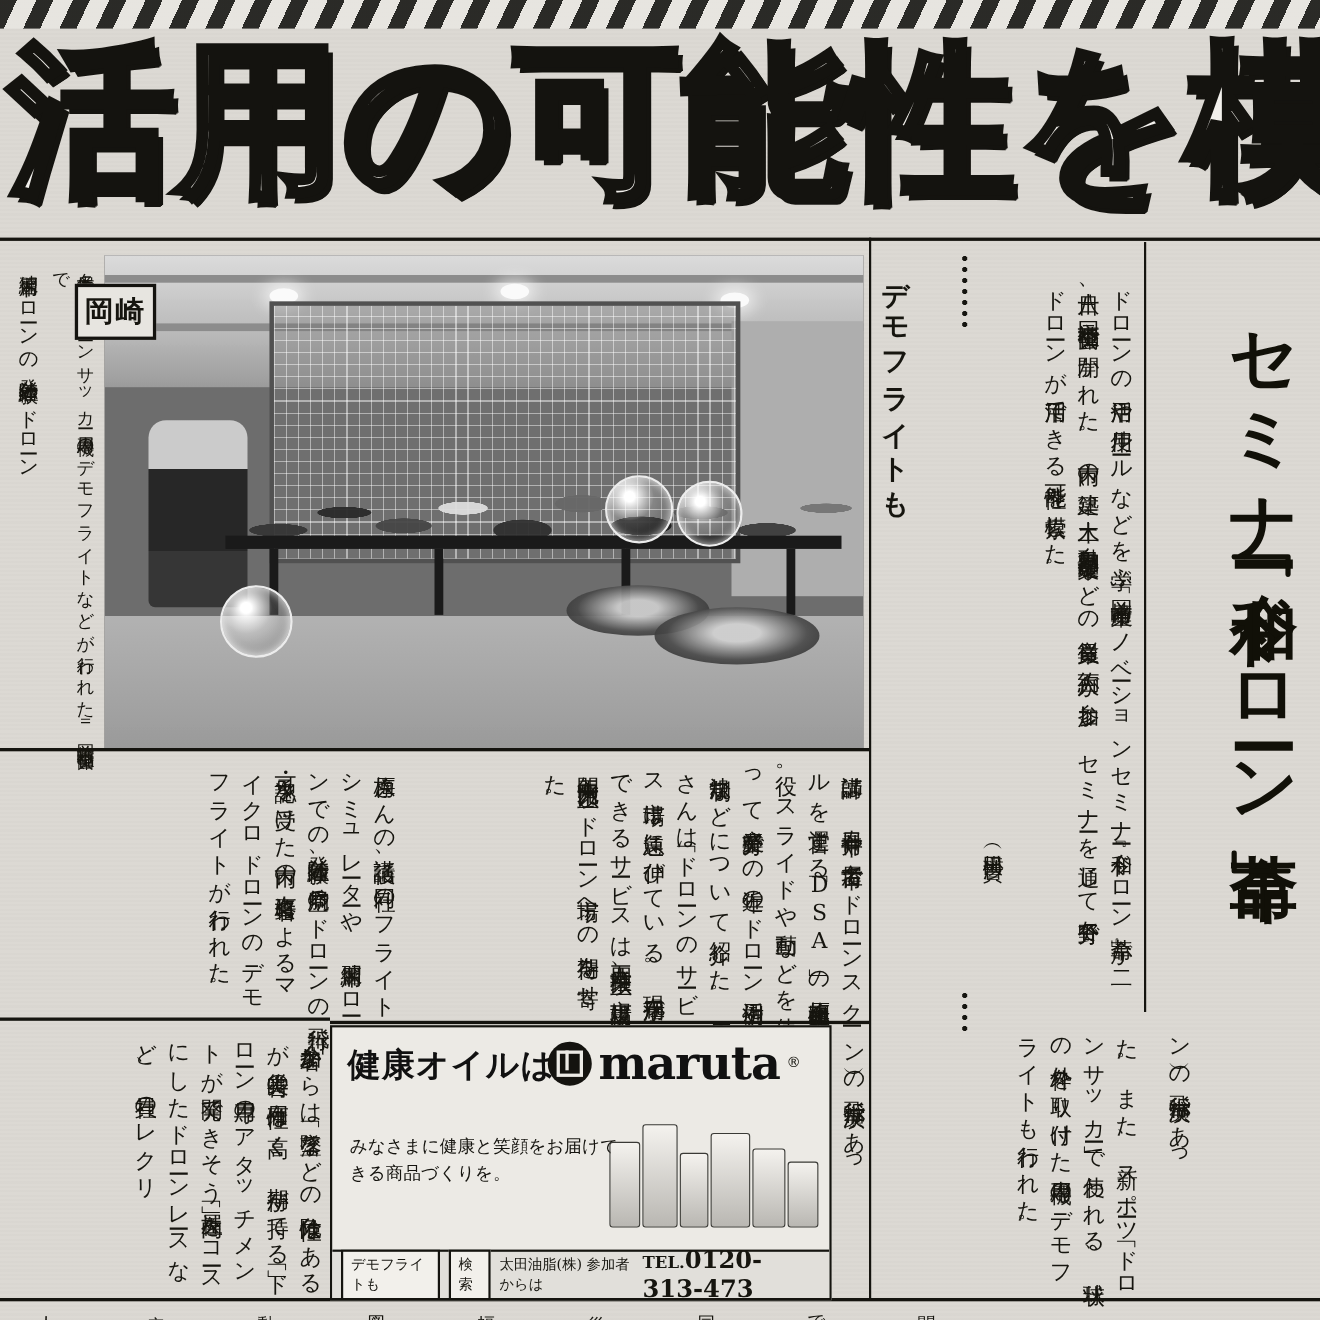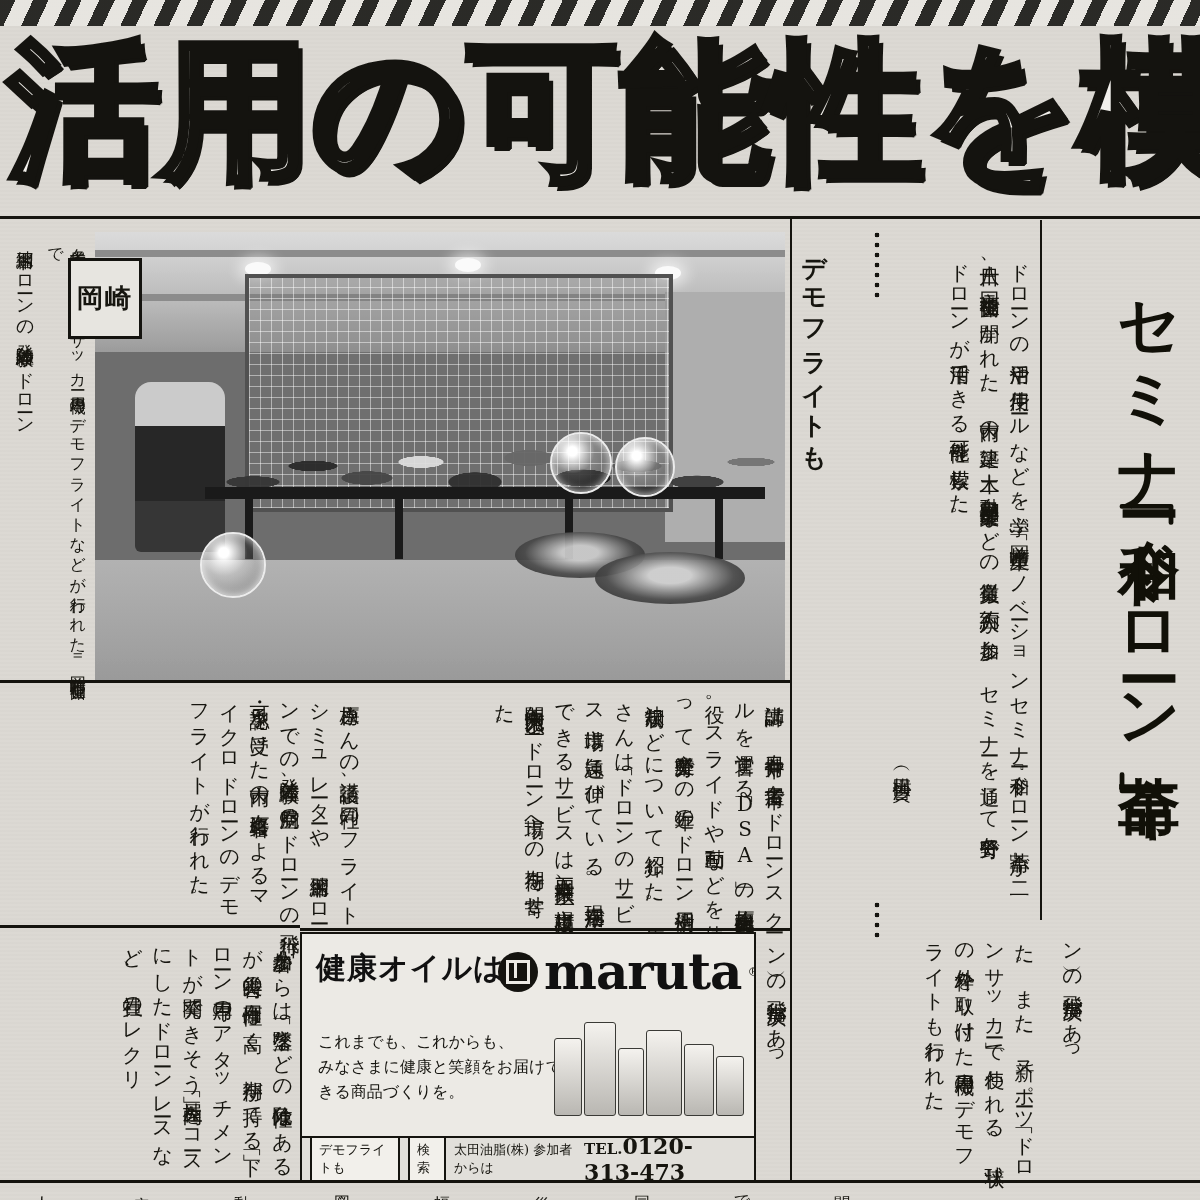--- a/index.html
+++ b/index.html
@@ -140,21 +140,21 @@
     font-weight:bold;
     font-size:62px;
     letter-spacing:4px;
     line-height:1.05;
     color:#111008;
     right:18px;top:258px;height:900px;
   }
   .kicker{
     position:absolute;right:1058px;top:258px;
     border:3px solid #14130f;
-    padding:20px 6px;
+    padding:5px 6px;
     font-family:"DejaVu Serif","Liberation Serif",serif;
     font-weight:bold;font-size:26px;letter-spacing:2px;
     writing-mode:horizontal-tb;
     background:#e7e5e0;
   }
   .dots{
     position:absolute;
     width:10px;
     background-image:radial-gradient(circle,#15140f 2.2px,transparent 2.6px);
     background-size:10px 10px;
@@ -182,21 +182,21 @@
   .ad-logo .mark{
     width:40px;height:40px;border-radius:50%;background:#14130f;
     display:flex;align-items:center;justify-content:center;
   }
   .ad-logo .mark i{
     display:block;width:18px;height:18px;border:3px solid #eceae5;position:relative;
   }
   .ad-logo .mark i::before{content:"";position:absolute;left:5px;top:-3px;width:3px;height:18px;background:#eceae5;}
   .ad-logo .name{
     font-family:"DejaVu Serif","Liberation Serif",serif;
-    font-weight:bold;font-size:50px;letter-spacing:-1px;color:#111;
+    font-weight:bold;font-size:42px;letter-spacing:-1px;color:#111;
   }
   .ad-logo .reg{font-size:13px;vertical-align:super;}
   .ad-sub{
     position:absolute;left:16px;top:96px;width:250px;
     font-family:"DejaVu Serif","Liberation Serif",serif;
     font-size:16px;line-height:1.55;color:#15140f;
   }
   .ad-bottles{
     position:absolute;right:10px;top:72px;width:190px;height:110px;
   }
@@ -288,21 +288,20 @@
   <div class="ad">
     <div class="ad-head">健康オイルは、</div>
     <div class="ad-logo">
       <span class="mark">
           <i></i>
         </span>
       <span class="name">maruta</span>
       <span class="reg">®</span>
     </div>
     <div class="ad-sub">
-      <div>これまでも、これからも、</div>
       <div>みなさまに健康と笑顔をお届けできる商品づくりを。</div>
     </div>
     <div class="ad-bottles">
       <div class="bt" style="left:0;width:26px;height:76px;"></div>
       <div class="bt" style="left:30px;width:30px;height:92px;"></div>
       <div class="bt" style="left:64px;width:24px;height:66px;"></div>
       <div class="bt" style="left:92px;width:34px;height:84px;"></div>
       <div class="bt" style="left:130px;width:28px;height:70px;"></div>
       <div class="bt" style="left:162px;width:26px;height:58px;"></div>
     </div>

